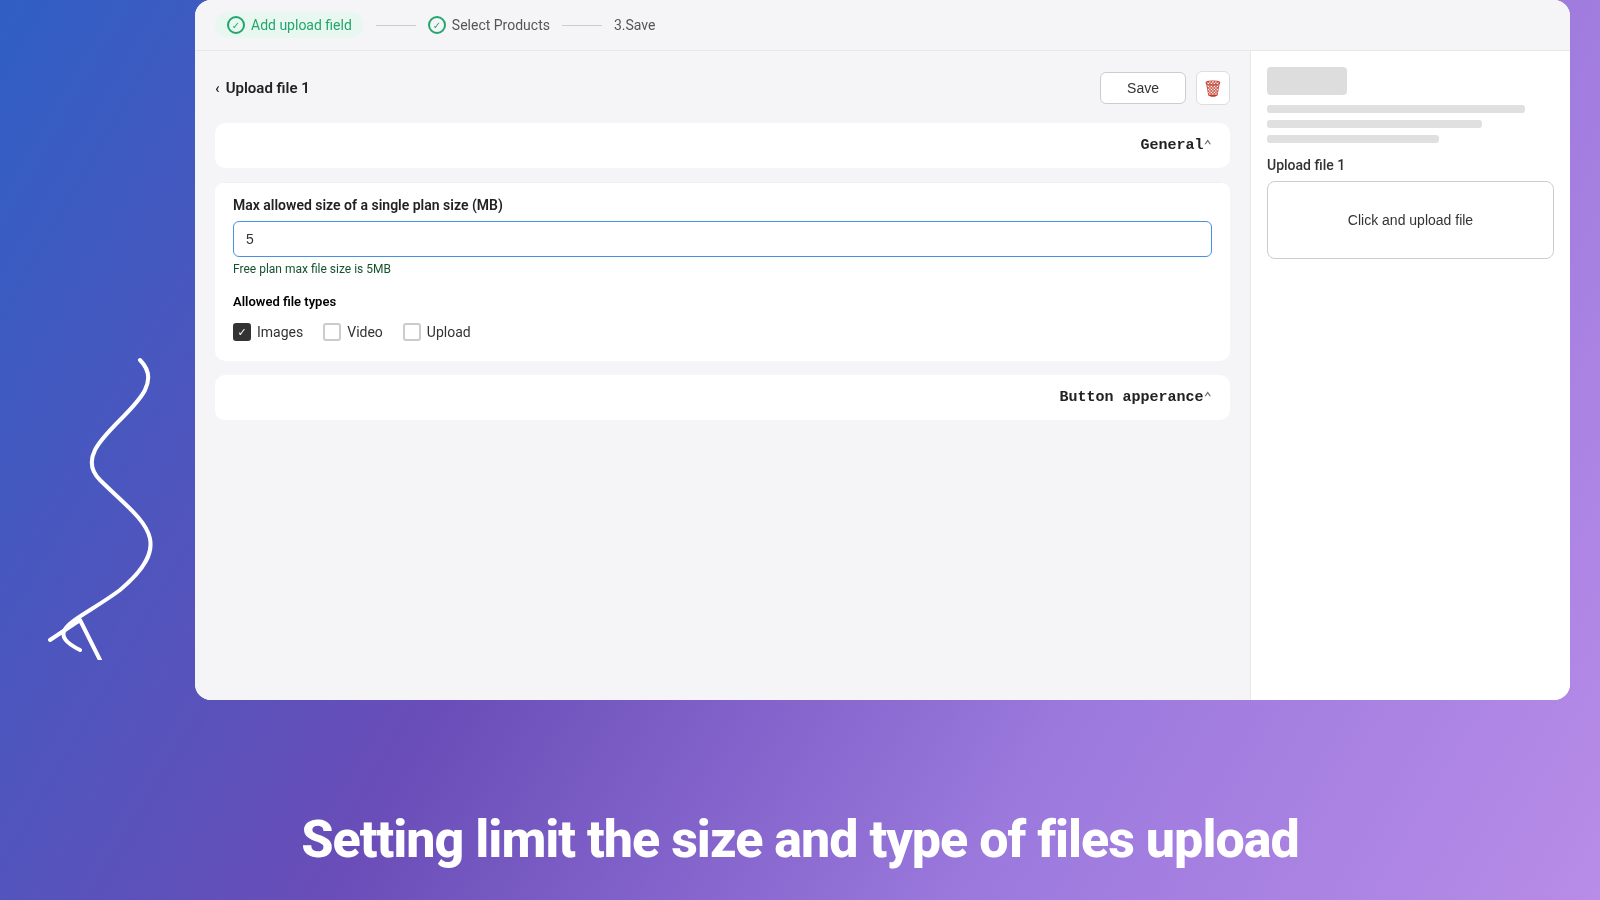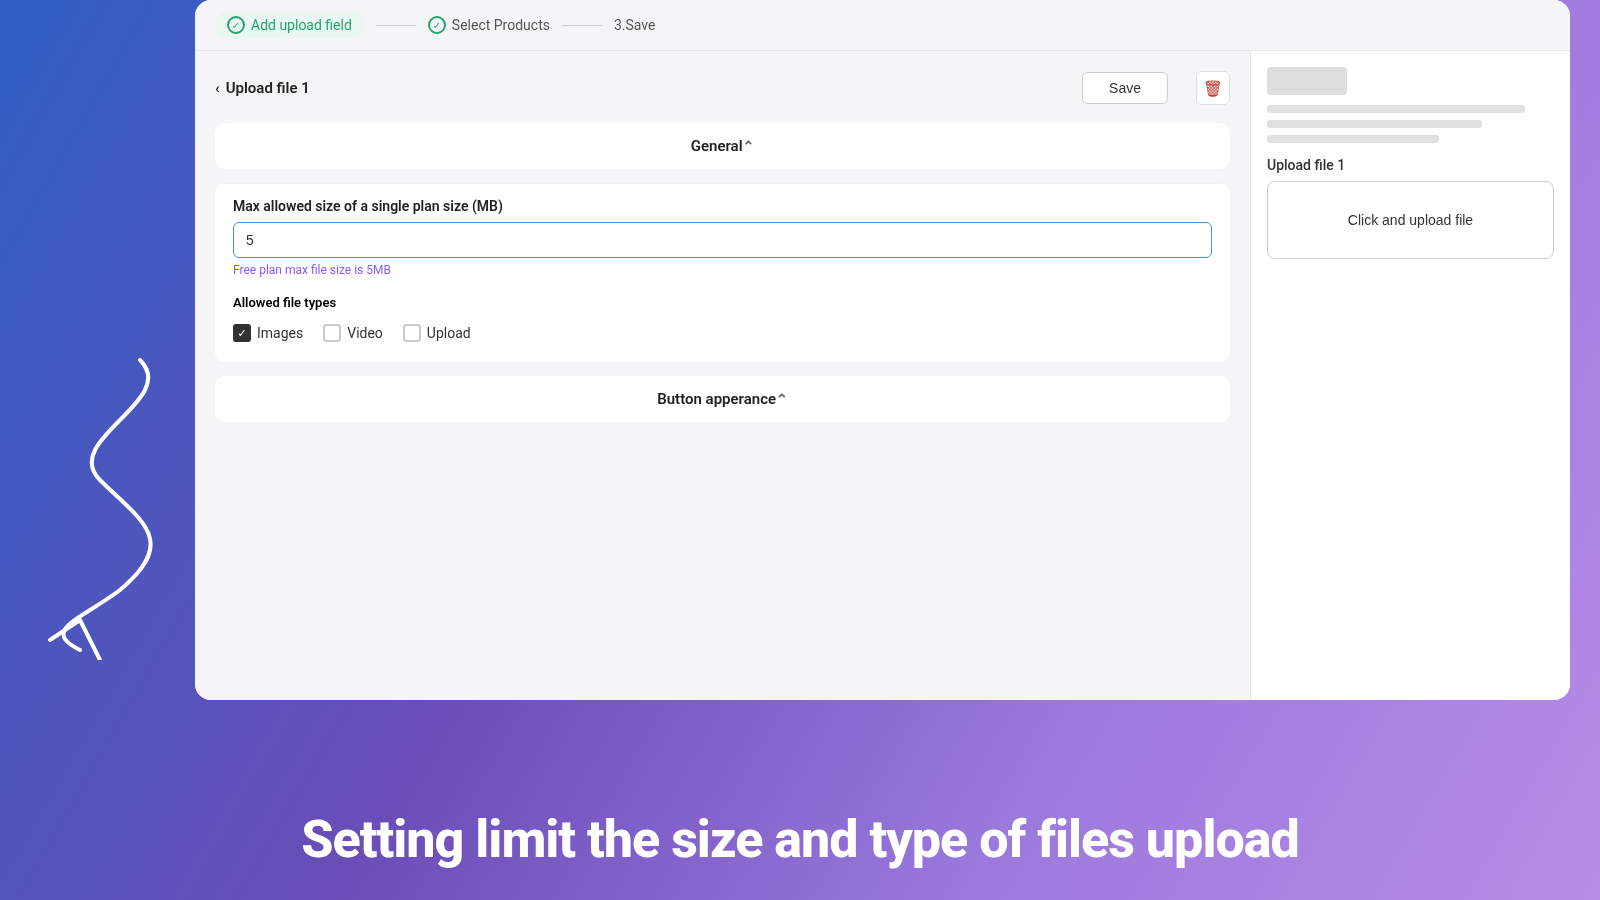--- a/index.html
+++ b/index.html
@@ -117,21 +117,21 @@
       gap: 6px;
       font-size: 15px;
       font-weight: 600;
       color: #222;
       cursor: pointer;
     }
 
     .header-actions {
       display: flex;
       align-items: center;
-      gap: 28px;
+      gap: 10px;
     }
 
     .save-btn {
       padding: 7px 26px;
       border: 1px solid #ccc;
       border-radius: 6px;
       background: #fff;
       font-size: 14px;
       font-weight: 500;
       color: #333;
@@ -157,25 +157,26 @@
       background: #fff;
       border-radius: 10px;
       margin-bottom: 14px;
       overflow: hidden;
     }
 
     .section-header {
       padding: 14px 18px;
       display: flex;
       align-items: center;
-      justify-content: center;
+      justify-content: flex-end;
       cursor: pointer;
       font-size: 15px;
       font-weight: 600;
       color: #222;
+      font-family: Liberation Mono, monospace;
     }
 
     .section-content {
       padding: 14px 18px 20px;
       border-top: 1px solid #f0f0f0;
     }
 
     .field-label {
       font-size: 14px;
       font-weight: 600;
@@ -189,21 +190,21 @@
       border: 1px solid #4a90e2;
       border-radius: 6px;
       font-size: 14px;
       color: #333;
       outline: none;
       background: #fff;
     }
 
     .hint-text {
       font-size: 12px;
-      color: #8b5cf6;
+      color: #14532d;
       margin-top: 5px;
     }
 
     .checkbox-row {
       display: flex;
       align-items: center;
       gap: 20px;
       margin-top: 14px;
     }
 

